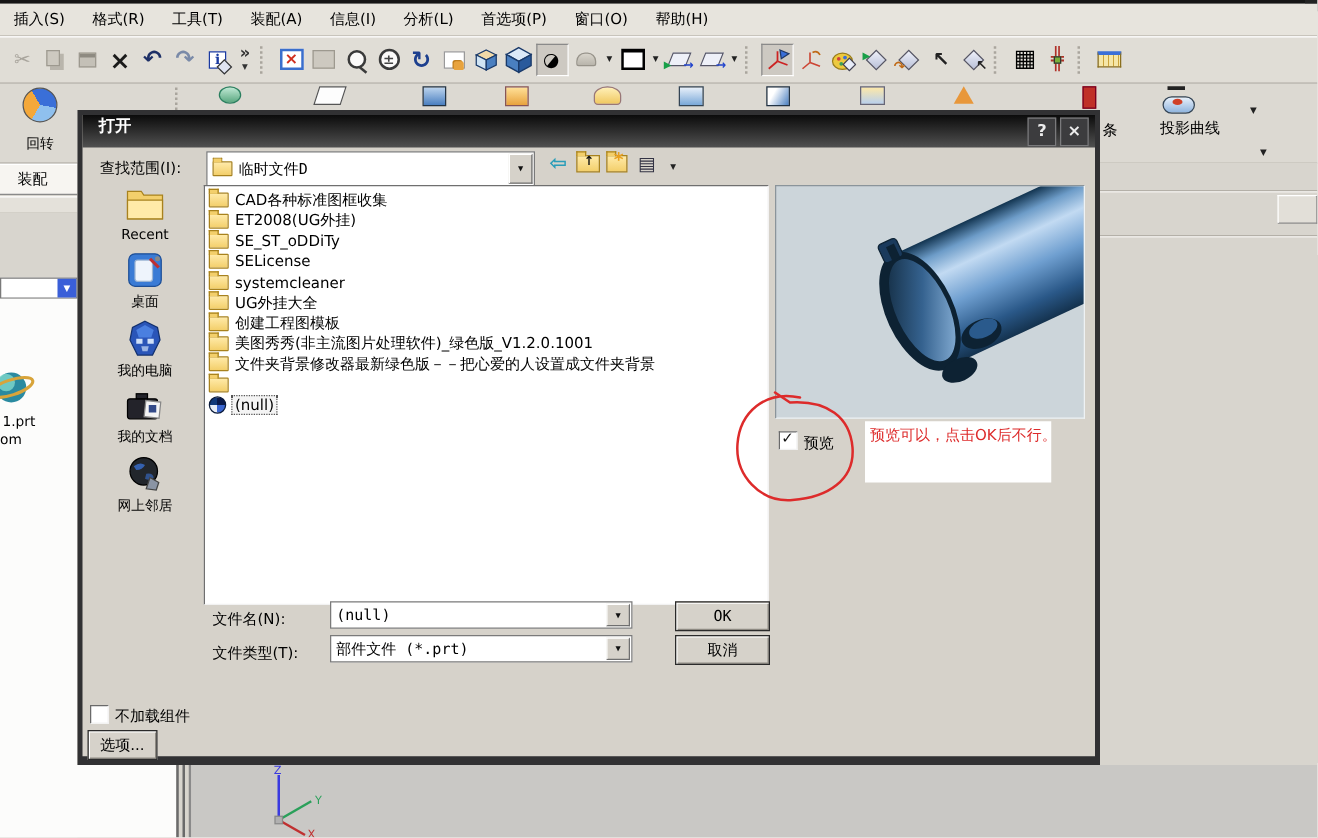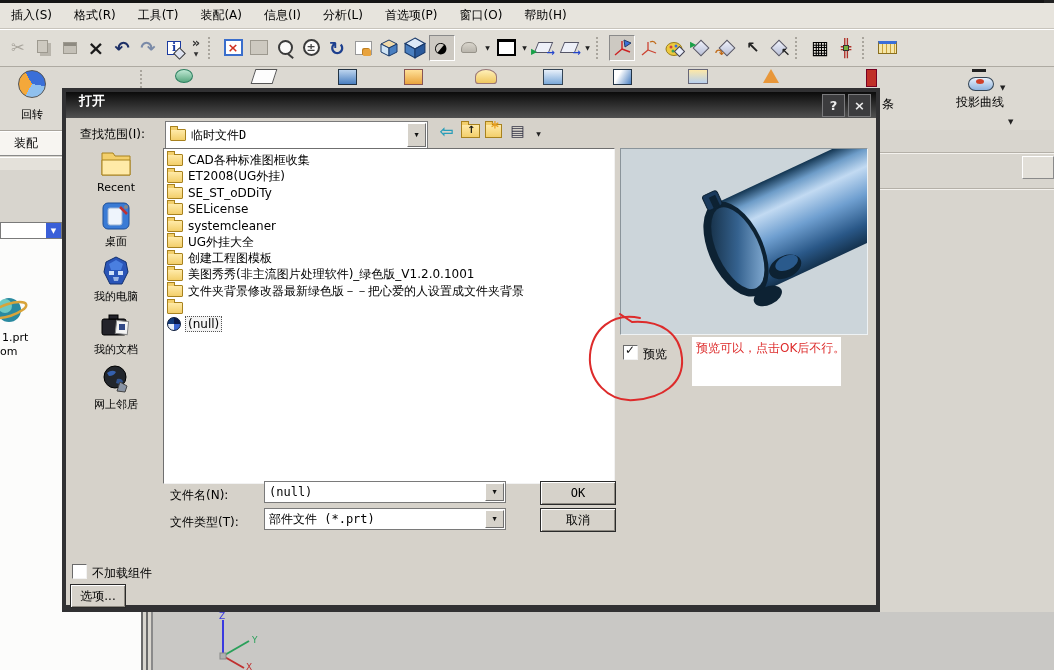--- a/index.html
+++ b/index.html
@@ -67,21 +67,21 @@
   .ruler::before{content:"";width:17px;height:9px;border:1px solid #8a6f1f;border-top:3px solid #3a6fd8;
        background:repeating-linear-gradient(90deg,#f5e6a8 0 3px,#caa23a 3px 4px)}
 
   
   .revolve{left:6px;top:70px;width:52px;height:58px;text-align:center}
   .revolve .ricon{display:inline-block;width:26px;height:26px;border-radius:50%;border:1px solid #555;
        background:conic-gradient(from 210deg,#f4a83a 0 120deg,#3a6fd8 120deg 250deg,#8fc0ee 250deg 360deg)}
   .revolve .rlabel{margin-top:6px;font-size:11px}
   .vsep2{left:140px;top:70px;width:0;height:18px;border-left:2px dotted #a9a59d}
   .sliver{position:absolute;top:69px}
-  .pcurve{left:928px;top:69px;width:104px;height:58px;text-align:center}
+  .pcurve{left:928px;top:69px;width:104px;height:58px;text-align:left}
   .pci{display:inline-block;width:28px;height:22px;position:relative}
   .pci::before{content:"";position:absolute;left:2px;top:8px;width:24px;height:12px;background:linear-gradient(#e8f0fa,#8fb4de);
        border:1px solid #345;border-radius:40%/70%}
   .pci::after{content:"";position:absolute;left:6px;top:0;width:14px;height:3px;background:#222}
   .pci .rdot{position:absolute;left:10px;top:10px;width:8px;height:5px;background:#d04028;border-radius:50%}
   .smaildd{position:absolute;font-size:7px;color:#222}
   .partialtext{left:882px;top:96px;font-size:12px}
 
   
   .lp-assy{left:0;top:131px;width:62px;height:25px;background:#f7f5f1;border-top:1px solid #fff;

